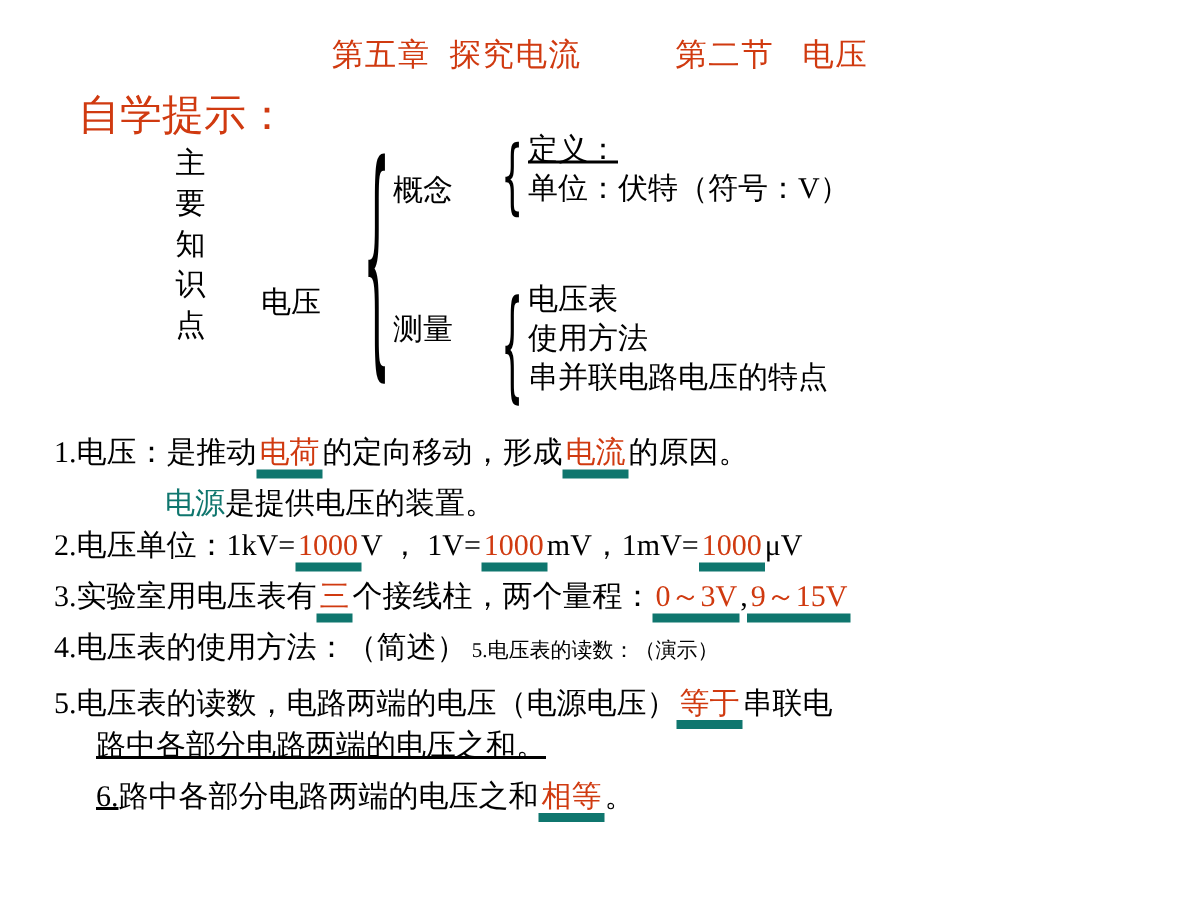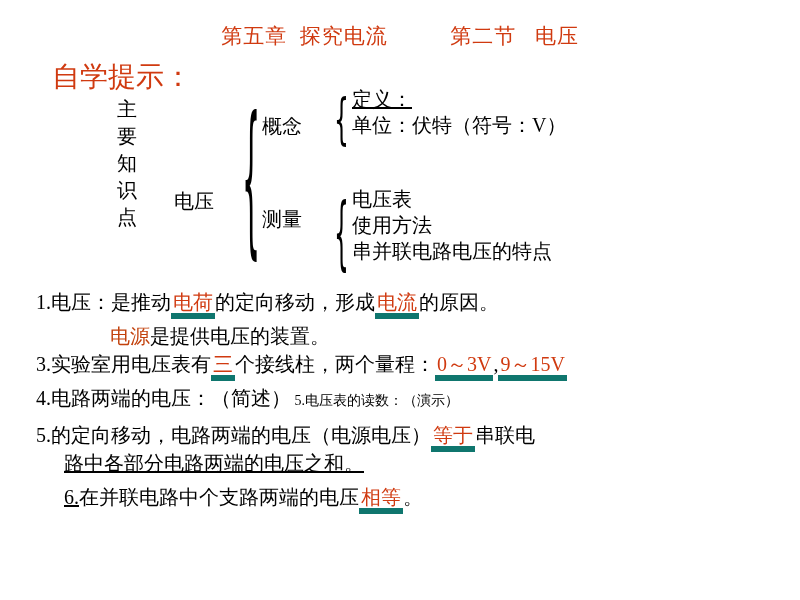--- a/index.html
+++ b/index.html
@@ -96,21 +96,21 @@
   .m-line1 { position: absolute; left: 252px; top: 98px; font-size: 20px; text-align: right; }
   .m-line2 { position: absolute; left: 252px; top: 124px; font-size: 20px; }
   .m-line3 { position: absolute; left: 252px; top: 150px; font-size: 20px; }
 
   
   .list { position: absolute; top: 288px; left: 36px; width: 760px; }
   .li { font-size: 20px; line-height: 28px; margin-bottom: 6px; white-space: nowrap; }
   .li.wrap { white-space: normal; }
   .li-sub { font-size: 20px; line-height: 28px; padding-left: 74px; }
 
-  .red { color: #c2410c; }
+  .red { color: #0f766e; }
   .ul-red { color: #d03a10; border-bottom: 6px solid #0f766e; padding: 0 2px; }
   .small { font-size: 14px; }
   .indent2 { padding-left: 28px; text-decoration: underline; }
 </style>
 </head>
 <body>
 
 <div class="slide">
 
   <div class="abs title">第五章  探究电流          第二节   电压</div>
@@ -146,32 +146,35 @@
 
   <div class="list">
 
     <div class="li">
       <span>1.</span><span>电压：是推动</span><span class="ul-red">电荷</span><span>的定向移动，形成</span><span class="ul-red">电流</span><span>的原因。</span>
     </div>
     <div class="li-sub">
       <span class="red">电源</span><span>是提供电压的装置。</span>
     </div>
 
+    <div class="li">
+      <span>2.</span><span>电压单位：1kV=</span><span class="ul-red">1000</span><span>V ， 1V=</span><span class="ul-red">1000</span><span>mV，1mV=</span><span class="ul-red">1000</span><span>μV</span>
+    </div>
 
     <div class="li">
       <span>3.</span><span>实验室用电压表有</span><span class="ul-red">三</span><span>个接线柱，两个量程：</span><span class="ul-red">0～3V</span><span>,</span><span class="ul-red">9～15V</span>
     </div>
 
     <div class="li">
-      <span>4.</span><span>电路两端的电压：（简述）</span><span class="small">     5.电压表的读数：（演示）</span>
+      <span>4.</span><span>电压表的使用方法：（简述）</span><span class="small">     5.电压表的读数：（演示）</span>
     </div>
 
     <div class="li wrap">
-      <span>5.</span><span>的定向移动，电路两端的电压（电源电压）</span><span class="ul-red">等于</span><span>串联电</span><br>
+      <span>5.</span><span>电压表的读数，电路两端的电压（电源电压）</span><span class="ul-red">等于</span><span>串联电</span><br>
       <span class="indent2">路中各部分电路两端的电压之和。</span>
     </div>
 
     <div class="li">
-      <span class="indent2">6.</span><span>在并联电路中个支路两端的电压</span><span class="ul-red">相等</span><span>。</span>
+      <span class="indent2">6.</span><span>路中各部分电路两端的电压之和</span><span class="ul-red">相等</span><span>。</span>
     </div>
 
   </div>
 </div>
 
 </body></html>

